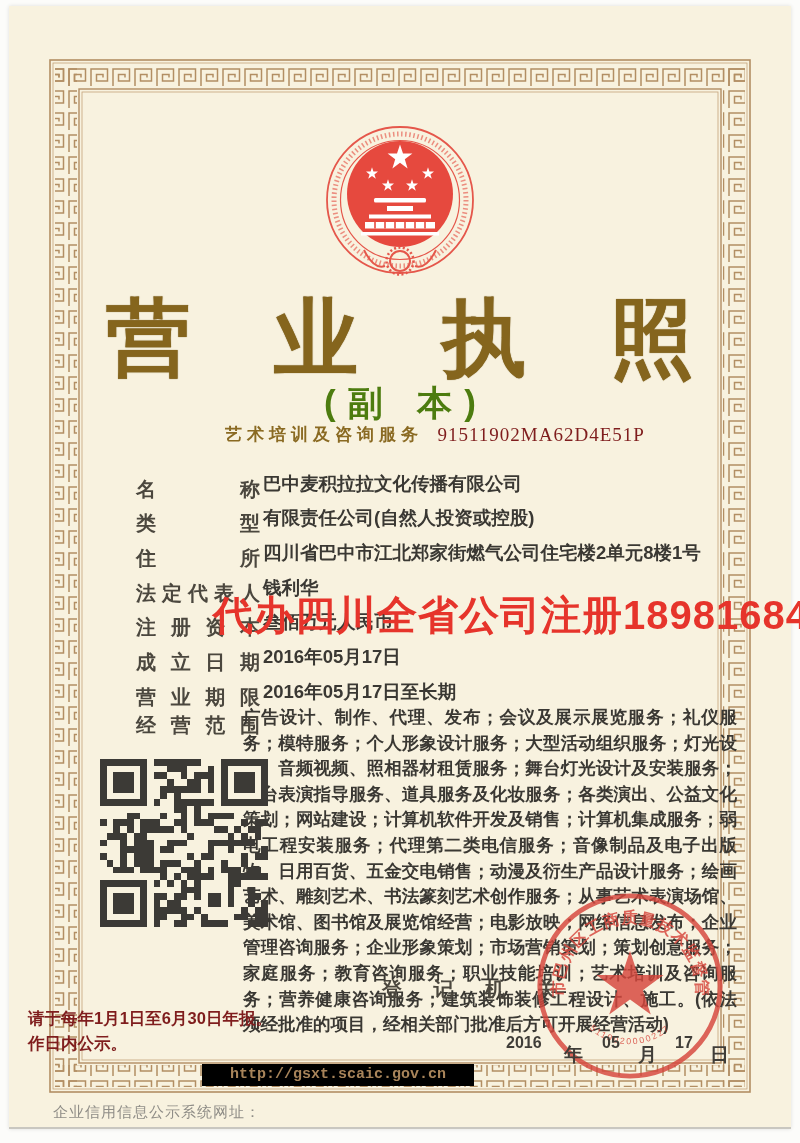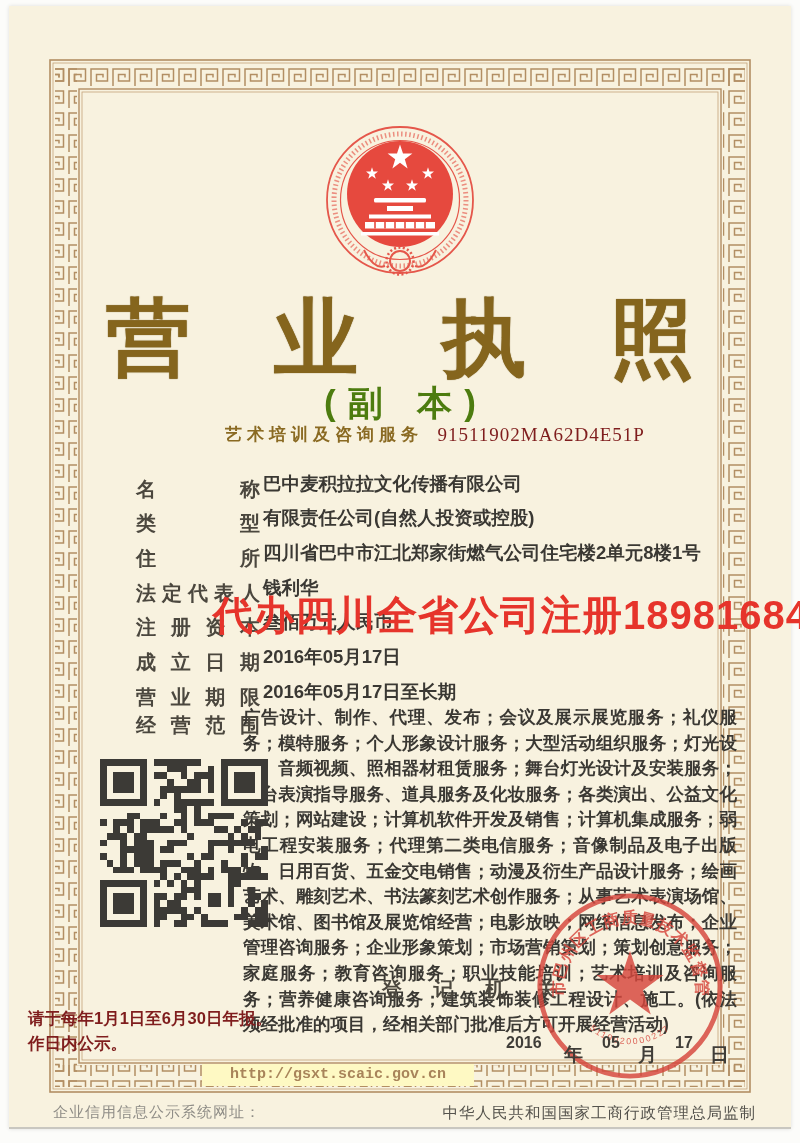--- a/index.html
+++ b/index.html
@@ -28,21 +28,21 @@
   .qr{position:absolute;left:100px;top:758px;width:168px;height:170px;}
   .registrar{position:absolute;left:382px;top:976px;font-size:20px;font-weight:bold;color:#4b473e;letter-spacing:13px;}
   .seal{position:absolute;left:532px;top:888px;width:196px;height:196px;opacity:.82;}
   .daterow{position:absolute;left:498px;top:1030px;width:260px;color:#3f3d38;z-index:6;}
   .daterow .num{font-family:Liberation Sans, sans-serif;font-size:16px;font-weight:bold;position:absolute;top:4px;}
   .daterow .unit{font-size:19px;font-weight:bold;position:absolute;top:12px;}
   .watermark{position:absolute;left:213px;top:588px;width:560px;font-size:40px;font-weight:bold;
              color:#e6342b;z-index:9;letter-spacing:1px;white-space:nowrap;}
   .note{position:absolute;left:28px;top:1006px;width:300px;font-size:16.5px;line-height:24.5px;
         font-weight:bold;color:#7f1d1d;z-index:5;}
-  .border-url{position:absolute;left:202px;top:1064px;width:272px;height:22px;background:#fef9c3;
+  .border-url{position:absolute;left:202px;top:1064px;width:272px;height:22px;background:#000000;
               color:#a8845a;font-family:"Liberation Mono","DejaVu Sans Mono",monospace;
               font-size:15px;font-weight:bold;line-height:22px;text-align:center;z-index:3;}
   .footer-left{position:absolute;left:53px;top:1103px;font-size:15px;color:#8f8d87;letter-spacing:1px;}
   .footer-right{position:absolute;right:44px;top:1103px;font-size:15.5px;color:#55534d;letter-spacing:1px;}
 </style>
 </head>
 <body>
 
 <div class="stage">
 
@@ -386,15 +386,14 @@
   <div class="watermark">代办四川全省公司注册18981684588</div>
 
   <div class="note">
     <div>请于每年1月1日至6月30日年报。</div>
     <div>作日内公示。</div>
   </div>
 
   <div class="border-url">http://gsxt.scaic.gov.cn</div>
 
   <div class="footer-left">企业信用信息公示系统网址：</div>
-  <div class="footer-right">中华人民共和国国家工商行政管理总局监制</div>
 
 </div>
 
 </body></html>

